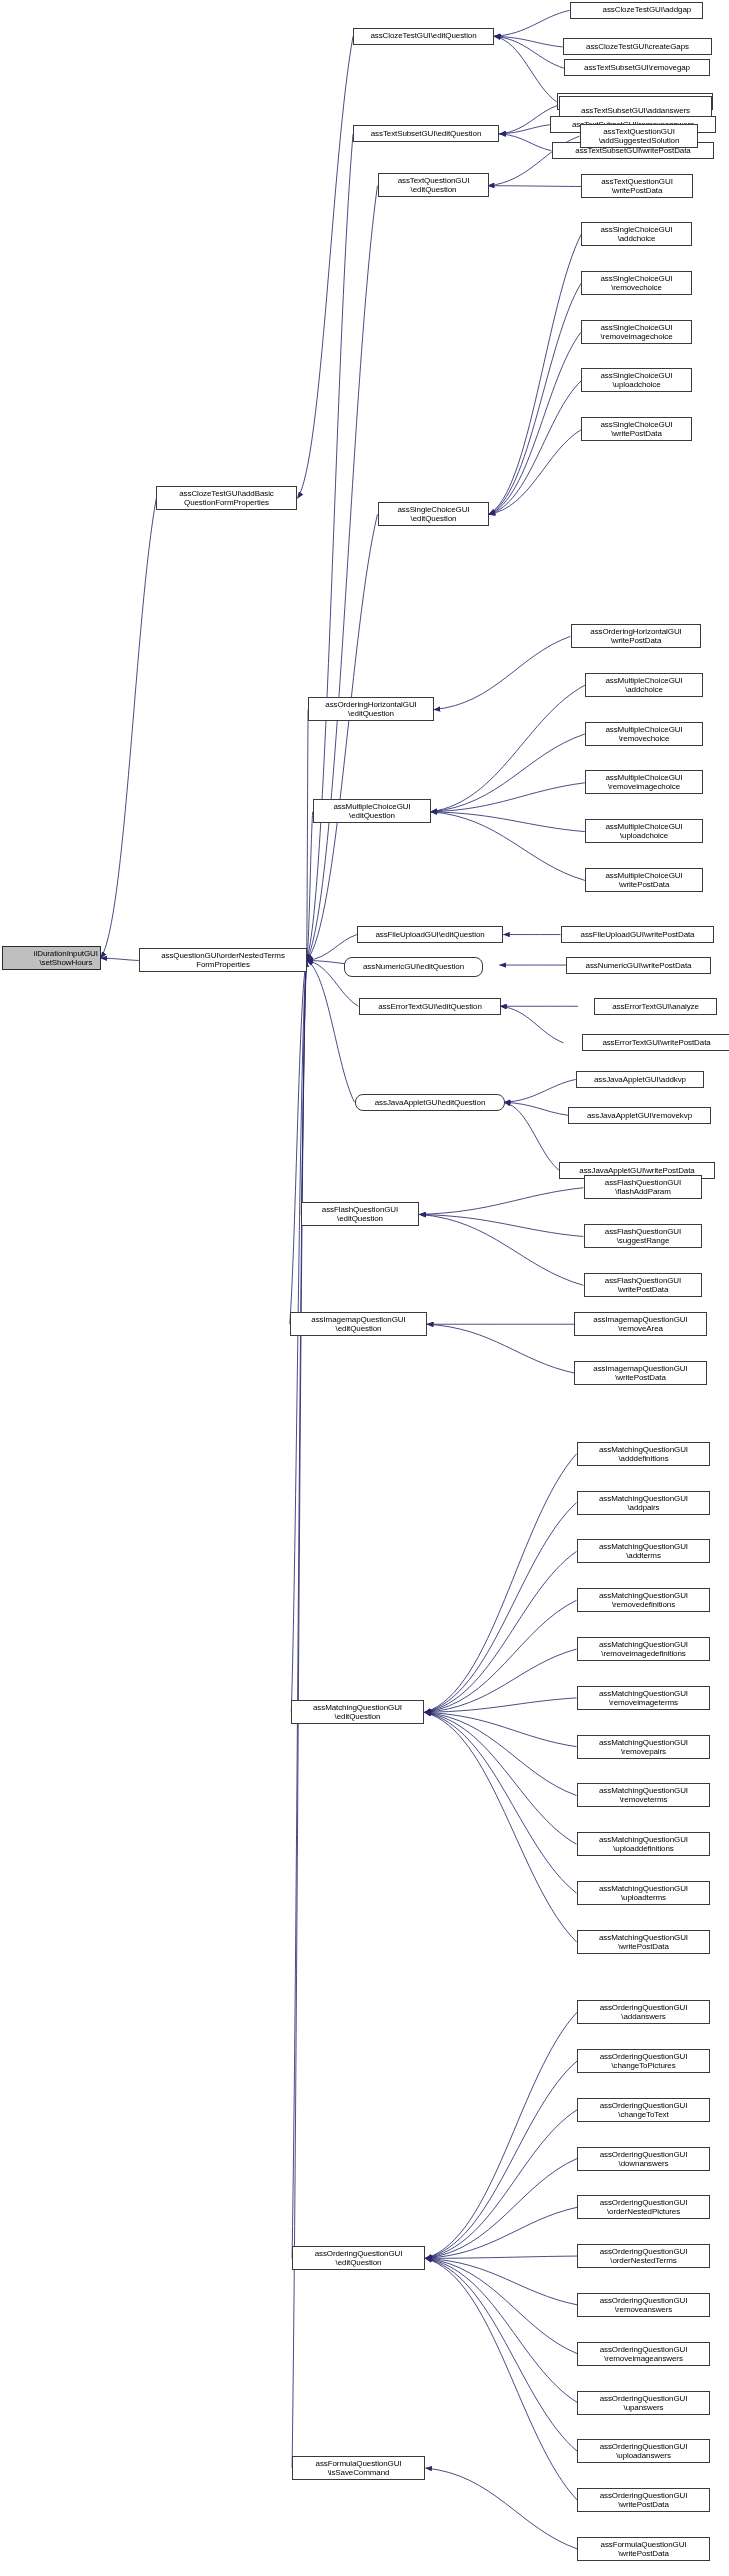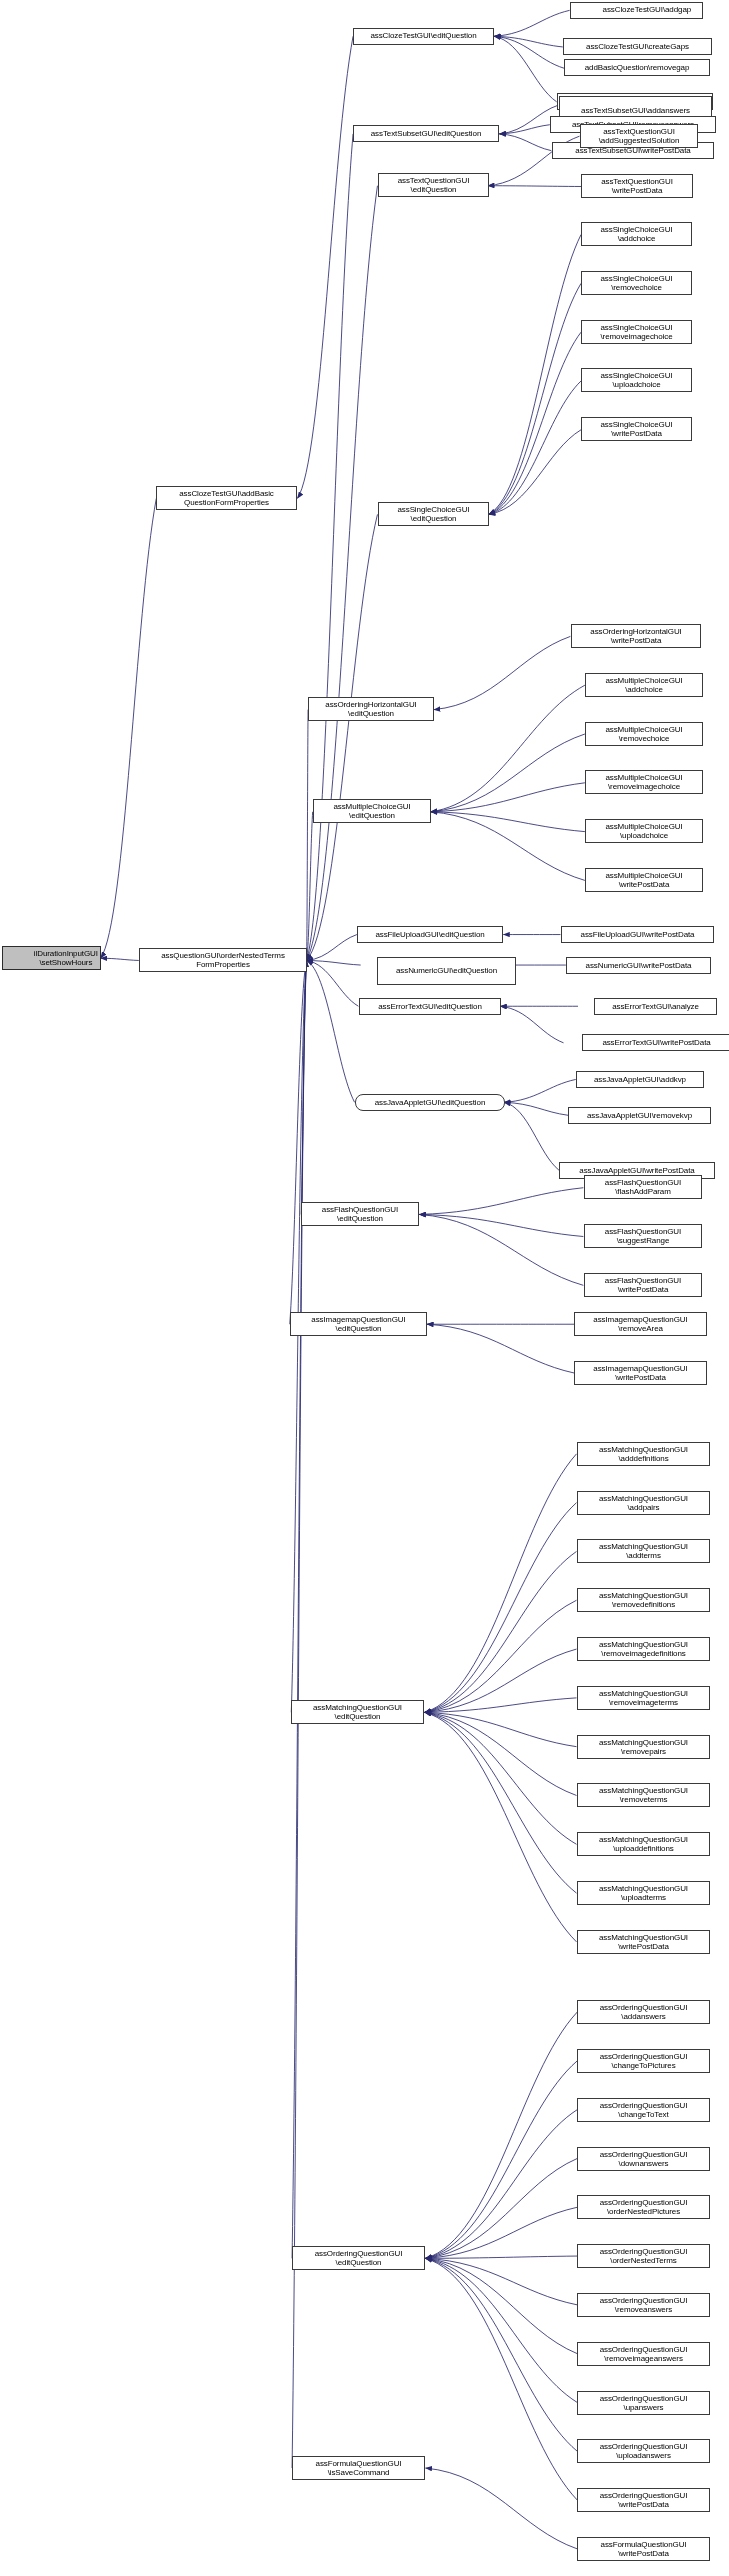--- a/index.html
+++ b/index.html
@@ -128,21 +128,21 @@
     </svg>
 <div class="node root" style="left: 1.5px; top: 946px; width: 99px; height: 24.4px; padding-left: 32px;">ilDurationInputGUI
 \setShowHours</div>
     <div class="node" style="left: 139px; top: 948px; width: 168px; height: 24.4px;">assQuestionGUI\orderNestedTerms
 FormProperties</div>
     <div class="node" style="left: 156px; top: 486px; width: 141px; height: 24.4px;">assClozeTestGUI\addBasic
 QuestionFormProperties</div>
     <div class="node" style="left: 353px; top: 27.5px; width: 141px; height: 17px;">assClozeTestGUI\editQuestion</div>
     <div class="node" style="left: 570px; top: 1.5px; width: 133px; height: 17px; padding-left: 23px;">assClozeTestGUI\addgap</div>
     <div class="node" style="left: 563px; top: 38px; width: 149px; height: 17px;">assClozeTestGUI\createGaps</div>
-    <div class="node" style="left: 564px; top: 59px; width: 146px; height: 17px;">addBasicQuestion\removegap</div>
+    <div class="node" style="left: 564px; top: 59px; width: 146px; height: 17px;">assTextSubsetGUI\removegap</div>
     <div class="node" style="left: 557px; top: 93px; width: 156px; height: 17px;">assClozeTestGUI\writePostData</div>
     <div class="node" style="left: 353px; top: 125px; width: 146px; height: 17px;">assTextSubsetGUI\editQuestion</div>
     <div class="node" style="left: 559px; top: 96px; width: 153px; height: 30px;">assTextSubsetGUI\addanswers</div>
     <div class="node" style="left: 550px; top: 116px; width: 166px; height: 17px;">assTextSubsetGUI\removeanswers</div>
     <div class="node" style="left: 552px; top: 142px; width: 162px; height: 17px;">assTextSubsetGUI\writePostData</div>
     <div class="node" style="left: 378px; top: 173px; width: 111px; height: 24.4px;">assTextQuestionGUI
 \editQuestion</div>
     <div class="node" style="left: 580px; top: 124px; width: 118px; height: 24.4px;">assTextQuestionGUI
 \addSuggestedSolution</div>
     <div class="node" style="left: 581px; top: 174px; width: 112px; height: 24.4px;">assTextQuestionGUI
@@ -170,21 +170,21 @@
     <div class="node" style="left: 585px; top: 722px; width: 118px; height: 24.4px;">assMultipleChoiceGUI
 \removechoice</div>
     <div class="node" style="left: 585px; top: 770px; width: 118px; height: 24.4px;">assMultipleChoiceGUI
 \removeimagechoice</div>
     <div class="node" style="left: 585px; top: 819px; width: 118px; height: 24.4px;">assMultipleChoiceGUI
 \uploadchoice</div>
     <div class="node" style="left: 585px; top: 868px; width: 118px; height: 24.4px;">assMultipleChoiceGUI
 \writePostData</div>
     <div class="node" style="left: 357px; top: 926px; width: 146px; height: 17px;">assFileUploadGUI\editQuestion</div>
     <div class="node" style="left: 561px; top: 926px; width: 153px; height: 17px;">assFileUploadGUI\writePostData</div>
-    <div class="node" style="left: 377px; top: 957px; width: 139px; height: 28px;">assNumericGUI\editQuestion</div>
+    <div class="node" style="left: 344px; top: 957px; width: 139px; height: 20px; border-radius: 8px;">assNumericGUI\editQuestion</div>
     <div class="node" style="left: 566px; top: 957px; width: 145px; height: 17px;">assNumericGUI\writePostData</div>
     <div class="node" style="left: 359px; top: 998px; width: 142px; height: 17px;">assErrorTextGUI\editQuestion</div>
     <div class="node" style="left: 594px; top: 998px; width: 123px; height: 17px;">assErrorTextGUI\analyze</div>
     <div class="node" style="left: 564px; top: 1034px; width: 149px; height: 17px; margin-left: 18px;">assErrorTextGUI\writePostData</div>
     <div class="node" style="left: 355px; top: 1094px; width: 150px; height: 17px; border-radius: 8px;">assJavaAppletGUI\editQuestion</div>
     <div class="node" style="left: 576px; top: 1071px; width: 128px; height: 17px;">assJavaAppletGUI\addkvp</div>
     <div class="node" style="left: 568px; top: 1107px; width: 143px; height: 17px;">assJavaAppletGUI\removekvp</div>
     <div class="node" style="left: 559px; top: 1162px; width: 156px; height: 17px;">assJavaAppletGUI\writePostData</div>
     <div class="node" style="left: 301px; top: 1202px; width: 118px; height: 24.4px;">assFlashQuestionGUI
 \editQuestion</div>

